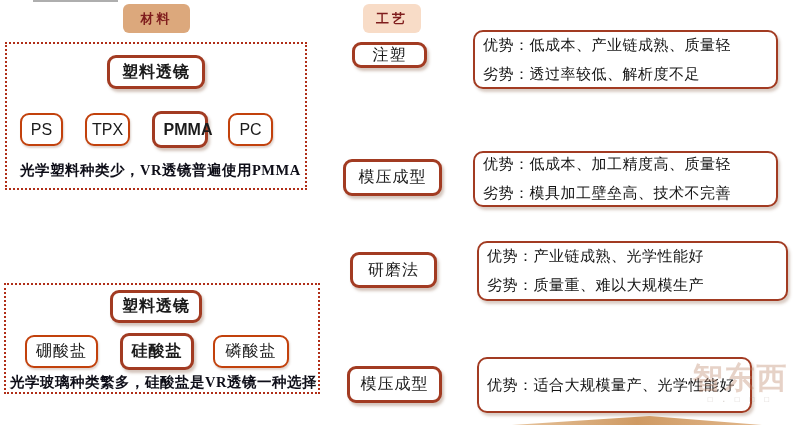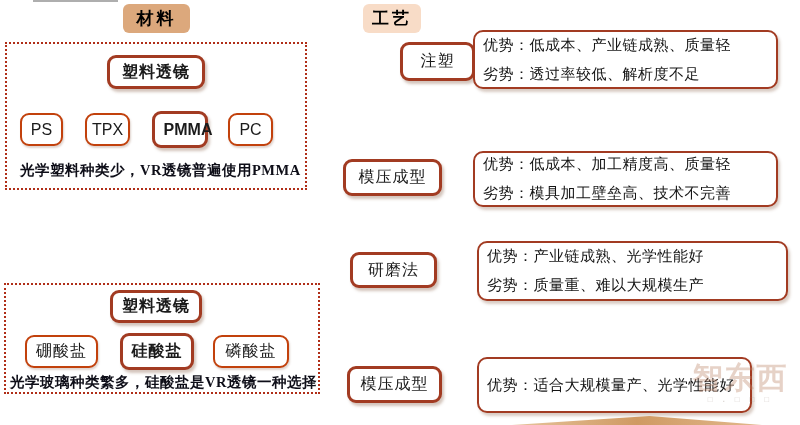--- a/index.html
+++ b/index.html
@@ -6,22 +6,22 @@
   body{
     width:800px;height:425px;position:relative;overflow:hidden;
     background:#ffffff;
     font-family:"Liberation Serif","DejaVu Serif",serif;
     color:#1b1b1b;
   }
   .abs{position:absolute;box-sizing:border-box;}
   
   .pill{
     display:flex;align-items:center;justify-content:center;
-    border-radius:6px;font-size:17px;font-weight:700;letter-spacing:3px;
-    color:#000000;
+    border-radius:6px;font-size:13px;font-weight:700;letter-spacing:3px;
+    color:#7f1d1d;
   }
   
   .node{
     background:#fff;display:flex;align-items:center;justify-content:center;
     border-radius:9px;
   }
   .thick{
     border:3px solid #a23b22;
     box-shadow:2px 3px 3px rgba(130,85,60,.35);
     font-weight:700;
@@ -103,21 +103,21 @@
   <span class="node-label">硅酸盐</span>
 </div>
 <div class="abs node thin" style="left:213px;top:335px;width:76px;height:33px;">
   <span class="node-label">磷酸盐</span>
 </div>
 
 <div class="abs caption" style="left:10px;top:373px;">光学玻璃种类繁多，硅酸盐是VR透镜一种选择</div>
 
 <div class="abs pill" style="left:363px;top:4px;width:58px;height:29px;background:#f8dcc7;">工艺</div>
 
-<div class="abs node thick" style="left:352px;top:42px;width:75px;height:39px;margin-left:48px;">
+<div class="abs node thick" style="left:352px;top:42px;width:75px;height:26px;">
   <span class="node-label" style="font-weight:400;">注塑</span>
 </div>
 <div class="abs node thick" style="left:343px;top:159px;width:99px;height:37px;">
   <span class="node-label" style="font-weight:400;">模压成型</span>
 </div>
 <div class="abs node thick" style="left:350px;top:252px;width:87px;height:36px;">
   <span class="node-label" style="font-weight:400;">研磨法</span>
 </div>
 <div class="abs node thick" style="left:347px;top:366px;width:95px;height:37px;">
   <span class="node-label" style="font-weight:400;">模压成型</span>

